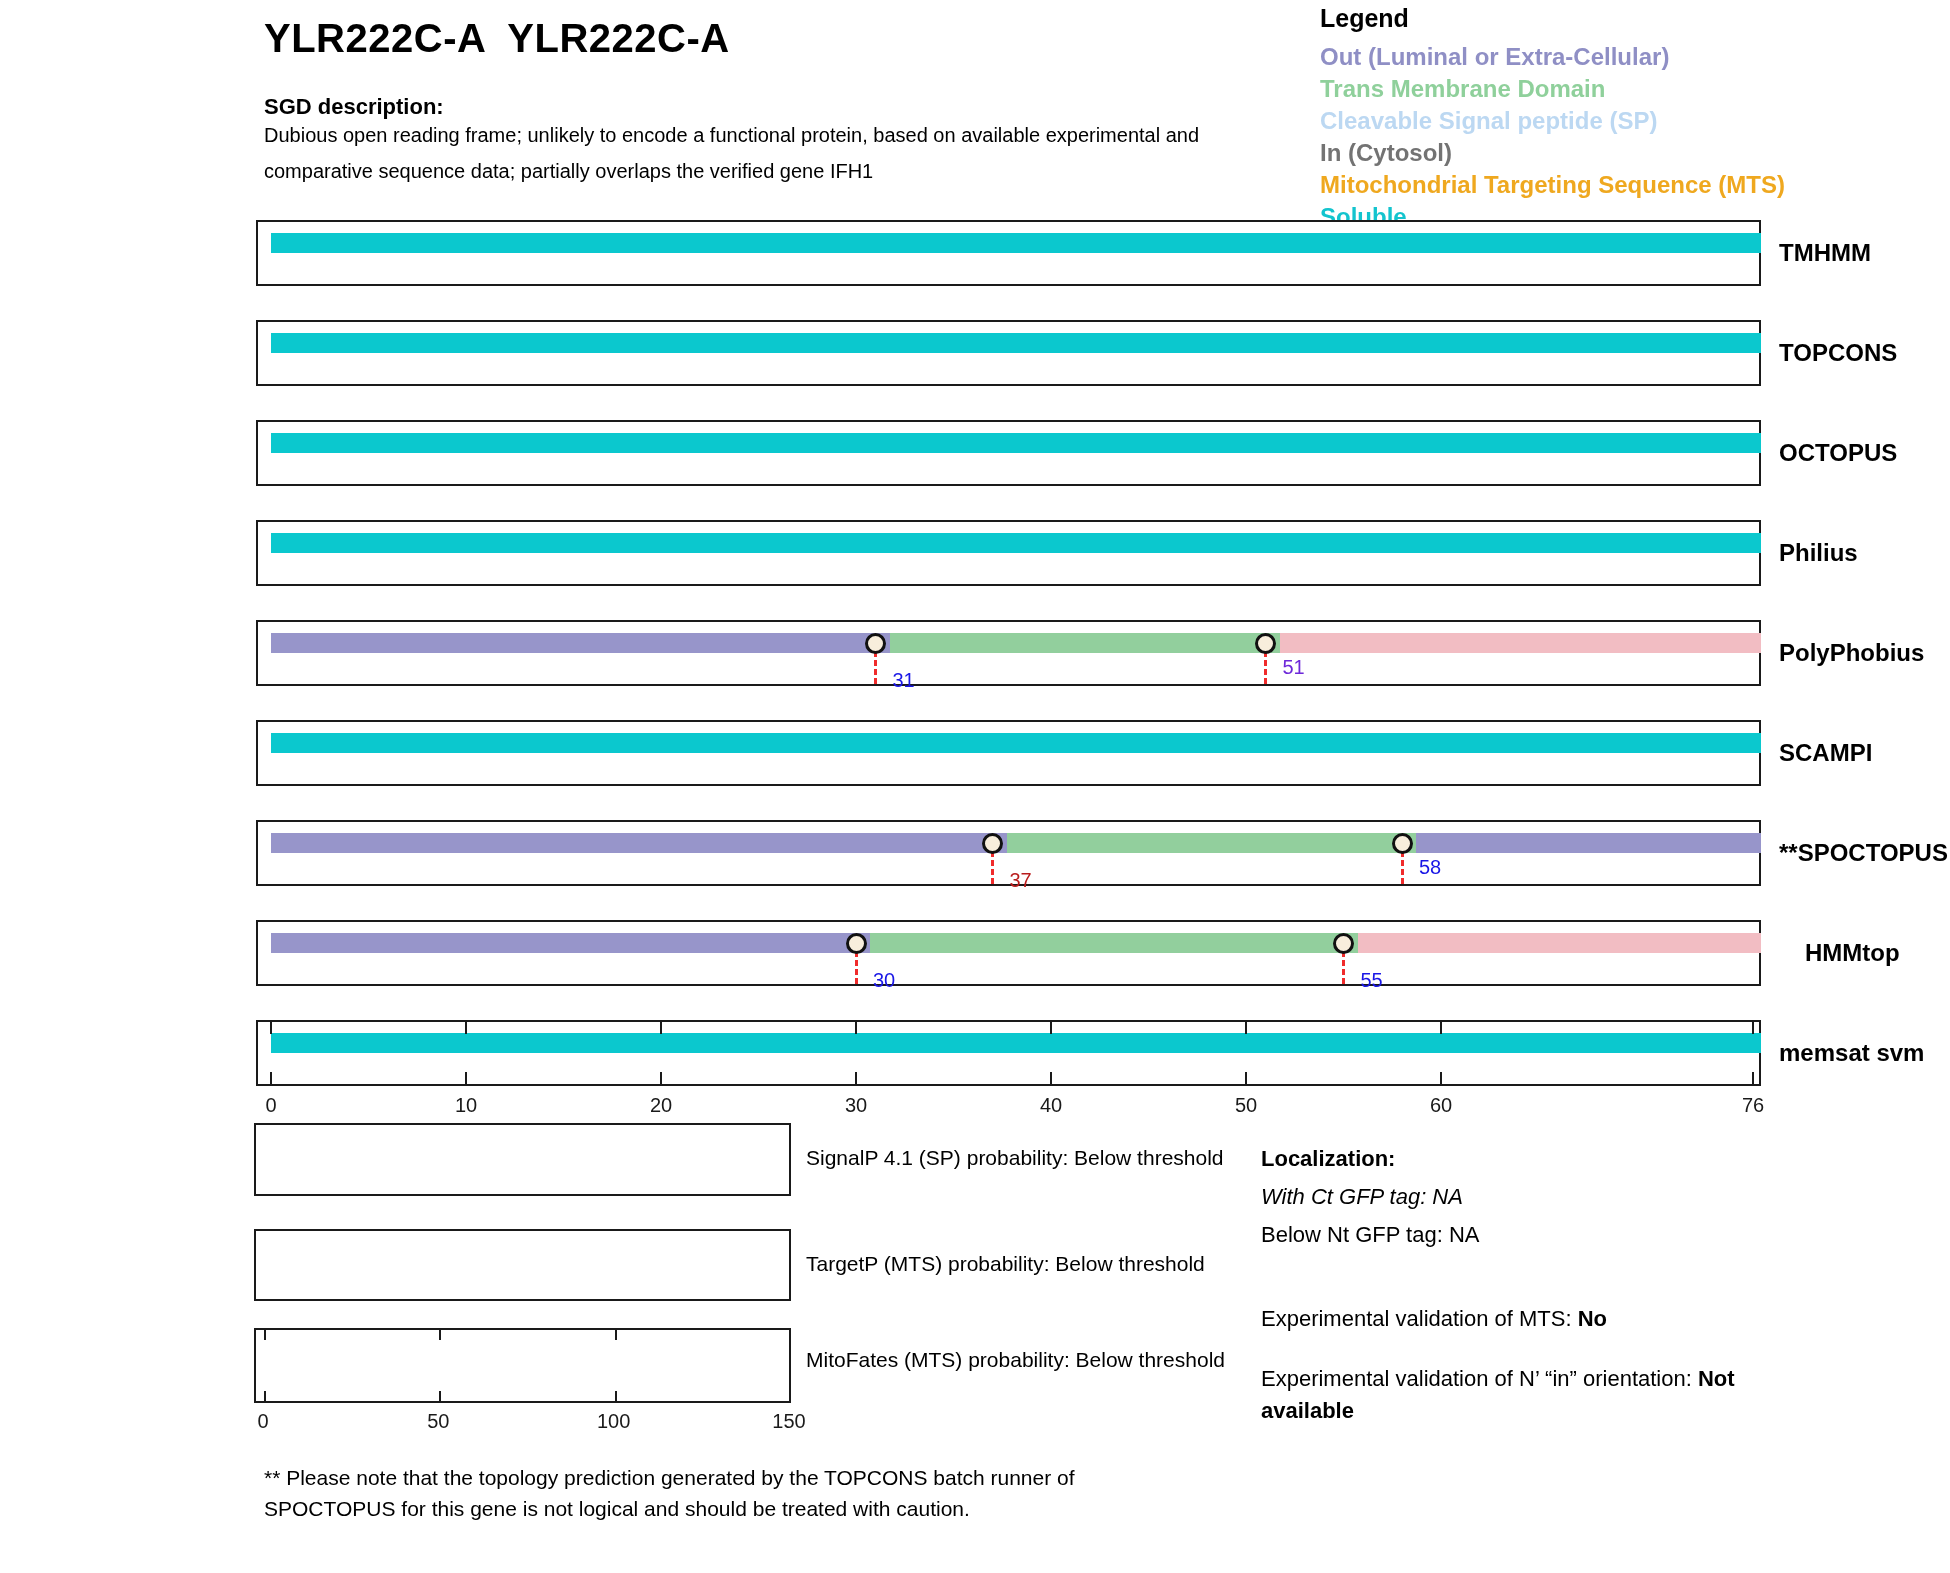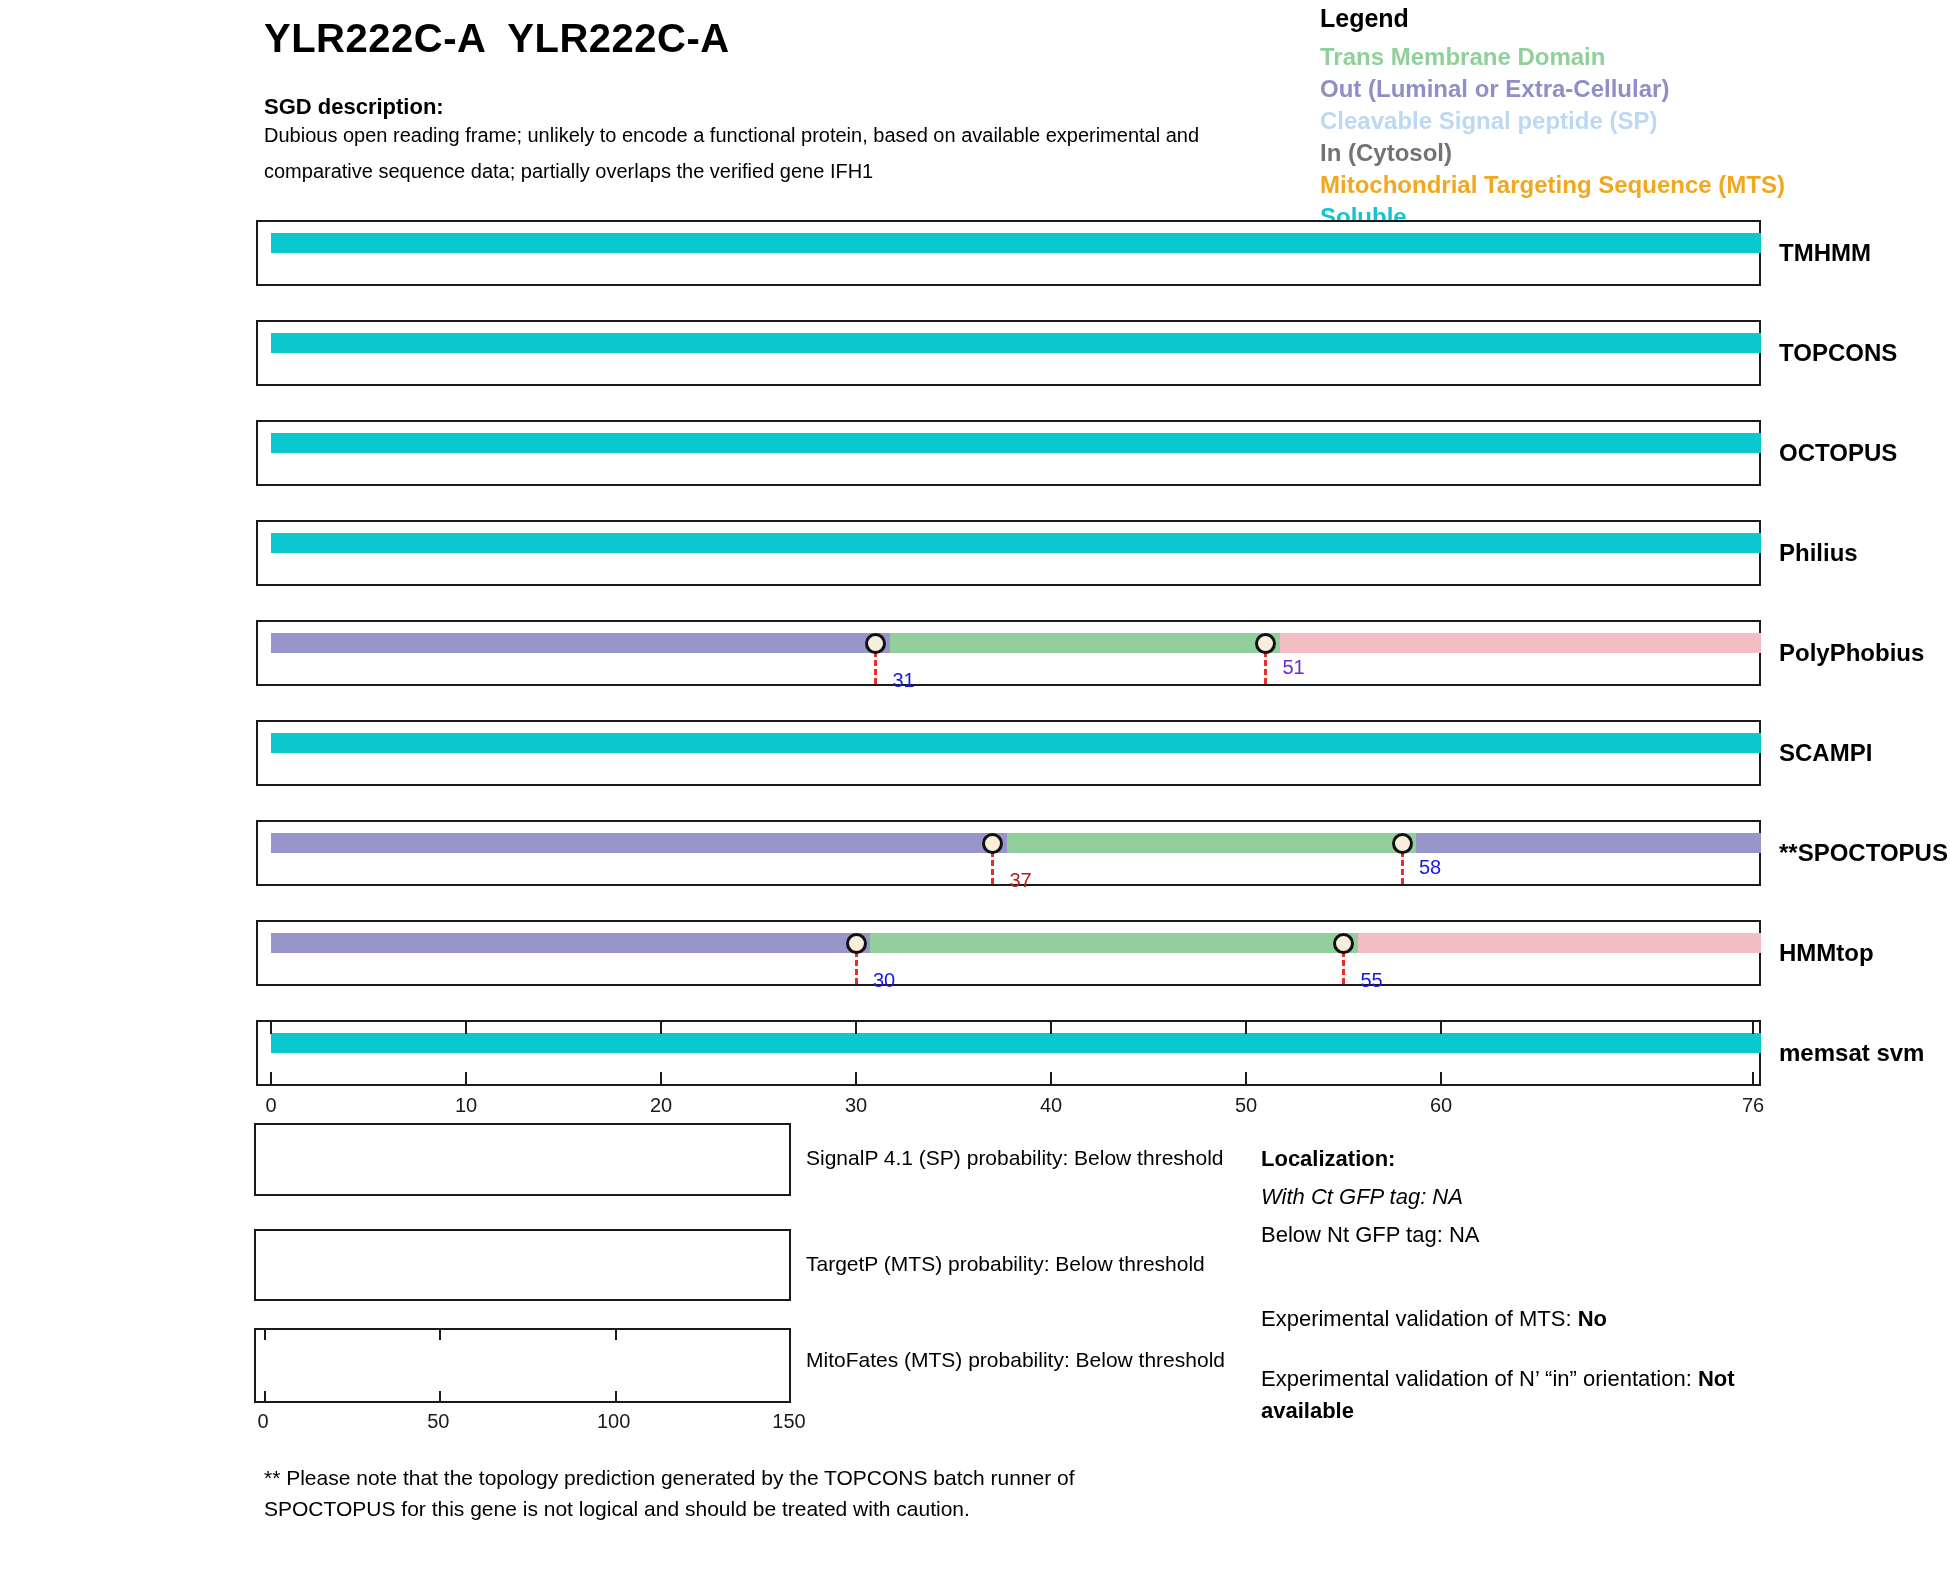--- a/index.html
+++ b/index.html
@@ -38,22 +38,22 @@
 <div id="canvas">
 
   <div class="abs gene-title">YLR222C-A  YLR222C-A</div>
   <div class="abs sgd-label">SGD description:</div>
   <div class="abs desc-line" style="left:264px;top:124px;">Dubious open reading frame; unlikely to encode a functional protein, based on available experimental and</div>
   <div class="abs desc-line" style="left:264px;top:160px;">comparative sequence data; partially overlaps the verified gene IFH1</div>
 
   <div class="abs legend">
     <div class="legend-title">Legend</div>
     <div id="legend-items">
+        <div class="legend-item" style="color: rgb(143, 143, 197);">Out (Luminal or Extra-Cellular)</div>
         <div class="legend-item" style="color: rgb(143, 208, 155);">Trans Membrane Domain</div>
-        <div class="legend-item" style="color: rgb(143, 143, 197);">Out (Luminal or Extra-Cellular)</div>
         <div class="legend-item" style="color: rgb(188, 216, 242);">Cleavable Signal peptide (SP)</div>
         <div class="legend-item" style="color: #737373;">In (Cytosol)</div>
         <div class="legend-item" style="color: rgb(239, 168, 31);">Mitochondrial Targeting Sequence (MTS)</div>
         <div class="legend-item" style="color: rgb(19, 196, 206);">Soluble</div>
       </div>
   </div>
 
   <div id="tracks">
       <div class="track-box" style="top: 220px;"></div>
       <div class="track-bar-seg" style="left: 271px; top: 233px; width: 1490px; background: rgb(11, 200, 206);"></div>
@@ -95,21 +95,21 @@
       <div class="track-box" style="top: 920px;"></div>
       <div class="track-bar-seg" style="left: 271px; top: 933px; width: 599px; background: rgb(151, 149, 202);"></div>
       <div class="track-bar-seg" style="left: 870px; top: 933px; width: 487.5px; background: rgb(146, 207, 157);"></div>
       <div class="track-bar-seg" style="left: 1357.5px; top: 933px; width: 403.5px; background: rgb(242, 189, 195);"></div>
       <div class="marker-dash" style="left: 854.5px; top: 951px; height: 33px; border-left-color: rgb(240, 43, 43);"></div>
       <div class="marker-circle" style="left: 845.5px; top: 932.5px;"></div>
       <div class="marker-num" style="left: 873px; top: 969px; color: rgb(26, 23, 230);">30</div>
       <div class="marker-dash" style="left: 1342px; top: 951px; height: 33px; border-left-color: rgb(240, 43, 43);"></div>
       <div class="marker-circle" style="left: 1333px; top: 932.5px;"></div>
       <div class="marker-num" style="left: 1360.5px; top: 969px; color: rgb(26, 23, 230);">55</div>
-      <div class="track-label" style="top: 939px;">HMMtop</div>
+      <div class="track-label" style="top: 939px; margin-left: 26px;">HMMtop</div>
       <div class="track-box" style="top: 1020px;"></div>
       <div class="track-bar-seg" style="left: 271px; top: 1033px; width: 1490px; background: rgb(11, 200, 206);"></div>
       <div class="tick" style="left: 270px; top: 1022px;"></div>
       <div class="tick" style="left: 270px; top: 1072px;"></div>
       <div class="axis-num" style="left: 271px; top: 1094px;">0</div>
       <div class="tick" style="left: 465px; top: 1022px;"></div>
       <div class="tick" style="left: 465px; top: 1072px;"></div>
       <div class="axis-num" style="left: 466px; top: 1094px;">10</div>
       <div class="tick" style="left: 660px; top: 1022px;"></div>
       <div class="tick" style="left: 660px; top: 1072px;"></div>

